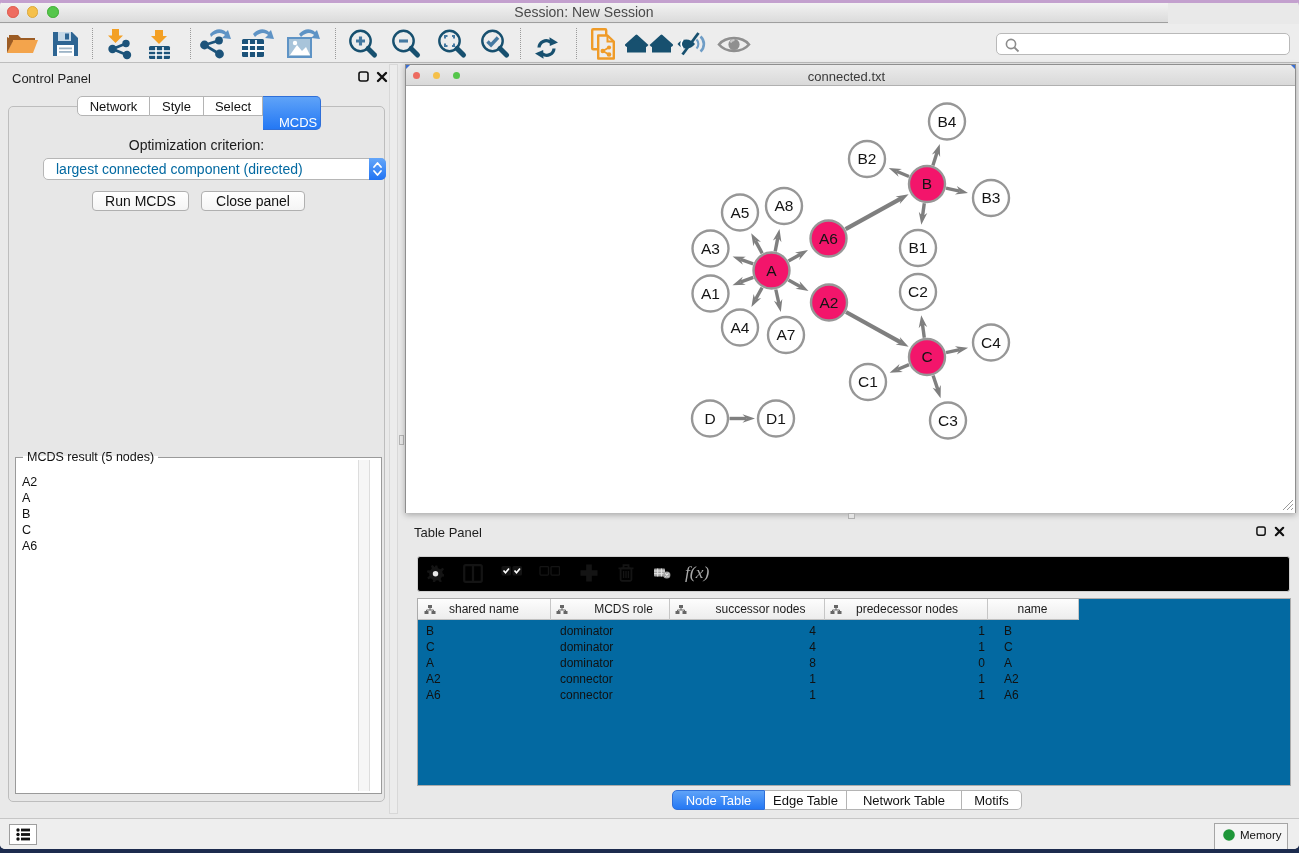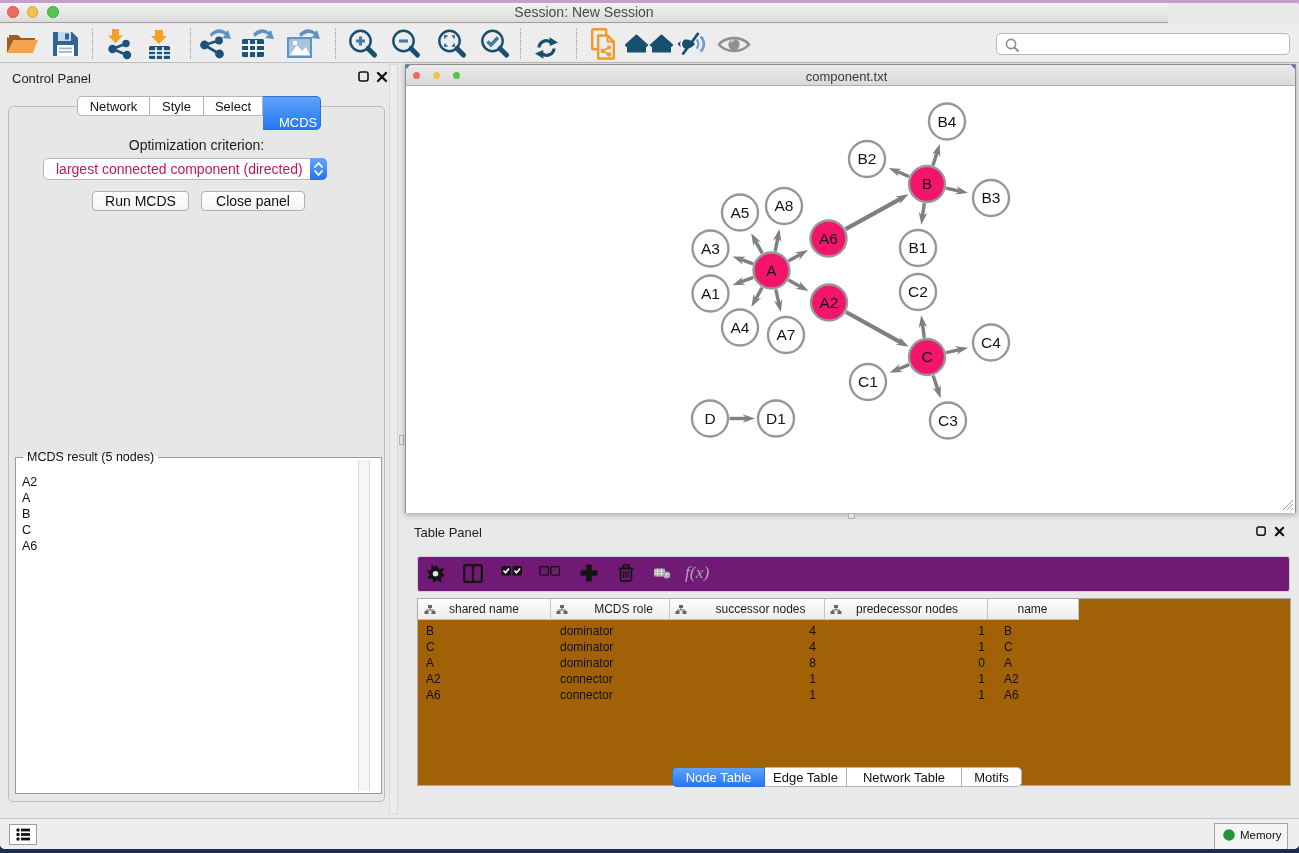--- a/index.html
+++ b/index.html
@@ -17,44 +17,44 @@
 #searchbox { position:absolute; left:996px; top:9px; width:294px; height:22px; background:#fff; border:1px solid #b9b9b9; border-radius:5px; }
 
 #cp-title { position:absolute; left:12px; top:71px; font-size:13px; color:#1e1e1e; }
 #cp-box { position:absolute; left:8px; top:106px; width:377px; height:696px; background:#e7e7e7; border:1px solid #bdbdbd; border-radius:5px; }
 .tabrow { position:absolute; display:flex; }
 .tab { height:20px; line-height:19px; font-size:13px; color:#111; background:#fff; border:1px solid #b4b4b4; border-left:none; padding:0 12px; text-align:center; }
 .tab.first { border-left:1px solid #b4b4b4; border-radius:5px 0 0 5px; }
 .tab.last { border-radius:0 5px 5px 0; }
 .tab.sel { background:linear-gradient(#5fa3f8,#2478f4); color:#fff; border-color:#2f6fd8; }
 #opt-label { position:absolute; left:0; width:393px; top:137px; text-align:center; font-size:14px; color:#1a1a1a; }
-#dropdown { position:absolute; left:43px; top:158px; width:284px; height:22px; background:#fff; border:1px solid #b6b6b6; border-radius:5px; font-size:14px; color:#be185d; line-height:20px; padding-left:12px; }
+#dropdown { position:absolute; left:43px; top:158px; width:343px; height:22px; background:#fff; border:1px solid #b6b6b6; border-radius:5px; font-size:14px; color:#0369a1; line-height:20px; padding-left:12px; }
 #dd-btn { position:absolute; right:-1px; top:-1px; width:17px; height:22px; border-radius:0 5px 5px 0; background:linear-gradient(#64a6f9,#2173f3); }
 .btn { position:absolute; height:20px; background:linear-gradient(#ffffff,#f4f4f4); border:1px solid #b0b0b0; border-radius:4px; font-size:14px; color:#111; text-align:center; line-height:18px; }
 #mcds-box { position:absolute; left:15px; top:457px; width:367px; height:337px; background:#fff; border:1px solid #9a9a9a; }
 #mcds-legend { position:absolute; left:7px; top:-8px; background:#fff; padding:0 4px; font-size:12.5px; color:#111; background:linear-gradient(#e7e7e7 0 45%,#ffffff 45% 100%); }
 #mcds-list { position:absolute; left:6px; top:16px; font-size:12.5px; color:#111; line-height:16px; }
 #mcds-scroll { position:absolute; right:11px; top:2px; width:12px; height:331px; background:#f6f6f6; border-left:1px solid #ddd; border-right:1px solid #ddd; }
 #cp-scroll { position:absolute; left:389px; top:64px; width:9px; height:750px; background:#ececec; border:1px solid #d8d8d8; }
 
 #netwin { position:absolute; left:405px; top:64px; width:891px; height:449px; background:#fff; border:1px solid #8e8e8e; box-shadow:0 2px 6px rgba(0,0,0,.28); }
 #nw-title { position:absolute; left:0; top:0; width:100%; height:21px; background:linear-gradient(#ebebeb,#d9d9d9); border-bottom:1px solid #b0b0b0; }
 #nw-title .title { position:absolute; left:-8px; right:0; top:4px; text-align:center; font-size:13px; color:#3a3a3a; }
 #nw-canvas { position:absolute; left:0px; top:23px; width:889px; height:425px; background:#fff; }
 #nw-resize { position:absolute; right:1px; bottom:1px; width:12px; height:12px; }
 
 #tp-title { position:absolute; left:414px; top:525px; font-size:13px; color:#1e1e1e; }
-#tp-toolbar { position:absolute; left:417px; top:556px; width:873px; height:36px; background:#701a75; border:1px solid #cfcfcf; border-radius:3px; }
-#tablebox { position:absolute; left:417px; top:598px; width:874px; height:188px; background:#a16207; border:1px solid #ababab; }
+#tp-toolbar { position:absolute; left:417px; top:556px; width:873px; height:36px; background:#000000; border:1px solid #cfcfcf; border-radius:3px; }
+#tablebox { position:absolute; left:417px; top:598px; width:874px; height:188px; background:#0369a1; border:1px solid #ababab; }
 #thead { position:absolute; left:0; top:0; width:661px; height:21px; border-right:1px solid #c6c6c6; background:linear-gradient(#fdfdfd,#ededed); border-bottom:1px solid #c0c0c0; font-size:12px; color:#1c1c1c; }
 .th-sep { position:absolute; top:0; height:21px; width:0; border-right:1px solid #c6c6c6; }
 .th-txt { position:absolute; top:3px; }
 .td { position:absolute; font-size:12px; color:#111; }
 
-#bot-tabs { position:absolute; left:672px; top:767px; display:flex;border-radius:7px; }
+#bot-tabs { position:absolute; left:672px; top:790px; display:flex;border-radius:7px; }
 
 #statusbar { position:absolute; left:0; top:818px; width:1299px; height:31px; background:#eeeeee; border-top:1px solid #c6c6c6; }
 #listbtn { position:absolute; left:9px; top:5px; width:28px; height:21px; background:#fff; border:1px solid #9e9e9e; }
 #membtn { position:absolute; right:11px; top:4px; width:74px; height:28px; background:#f4f4f4; border:1px solid #a5a5a5; font-size:12px; color:#111; }
 .winbtn { position:absolute; font-size:13px; color:#111; }
 </style>
 </head>
 <body>
 <div id="ptop" style="position:absolute;left:0;top:0;width:1299px;height:12px;background:#c3a0ce;"></div>
 <div id="app">
@@ -212,21 +212,21 @@
 <div id="cp-scroll"></div>
 <div style="position:absolute; left:398.5px; top:435px; width:5px; height:10px; background:#e8e8e8; border:1px solid #b5b5b5;"></div>
 
 <div id="netwin">
   <div id="nw-title">
     <div class="tls" style="left:7px; background:#ed6b60;"></div>
     <div class="tls" style="left:27px; background:#f5c04a;"></div>
     <div class="tls" style="left:47px; background:#55c64b;"></div>
     <div style="position:absolute;left:0;top:0;width:0;height:0;border-top:4px solid #3b6fd4;border-right:4px solid transparent;"></div>
         <div style="position:absolute;right:0;top:0;width:0;height:0;border-top:4px solid #3b6fd4;border-left:4px solid transparent;"></div>
-    <div class="title">component.txt</div>
+    <div class="title">connected.txt</div>
   </div>
   <div id="nw-canvas">
   <svg width="889" height="425" viewBox="0 0 889 425">
 <g stroke="#7f7f7f" stroke-width="3.4">
 <line x1="347.3" y1="189.4" x2="334.4" y2="194.2"></line>
 <line x1="347.2" y1="175.9" x2="334.6" y2="171.4"></line>
 <line x1="356.1" y1="199.6" x2="349.5" y2="211.5"></line>
 <line x1="356.2" y1="165.4" x2="349.3" y2="152.6"></line>
 <line x1="369.8" y1="201.5" x2="373.0" y2="215.8"></line>
 <line x1="369.2" y1="163.4" x2="371.9" y2="149.4"></line>

